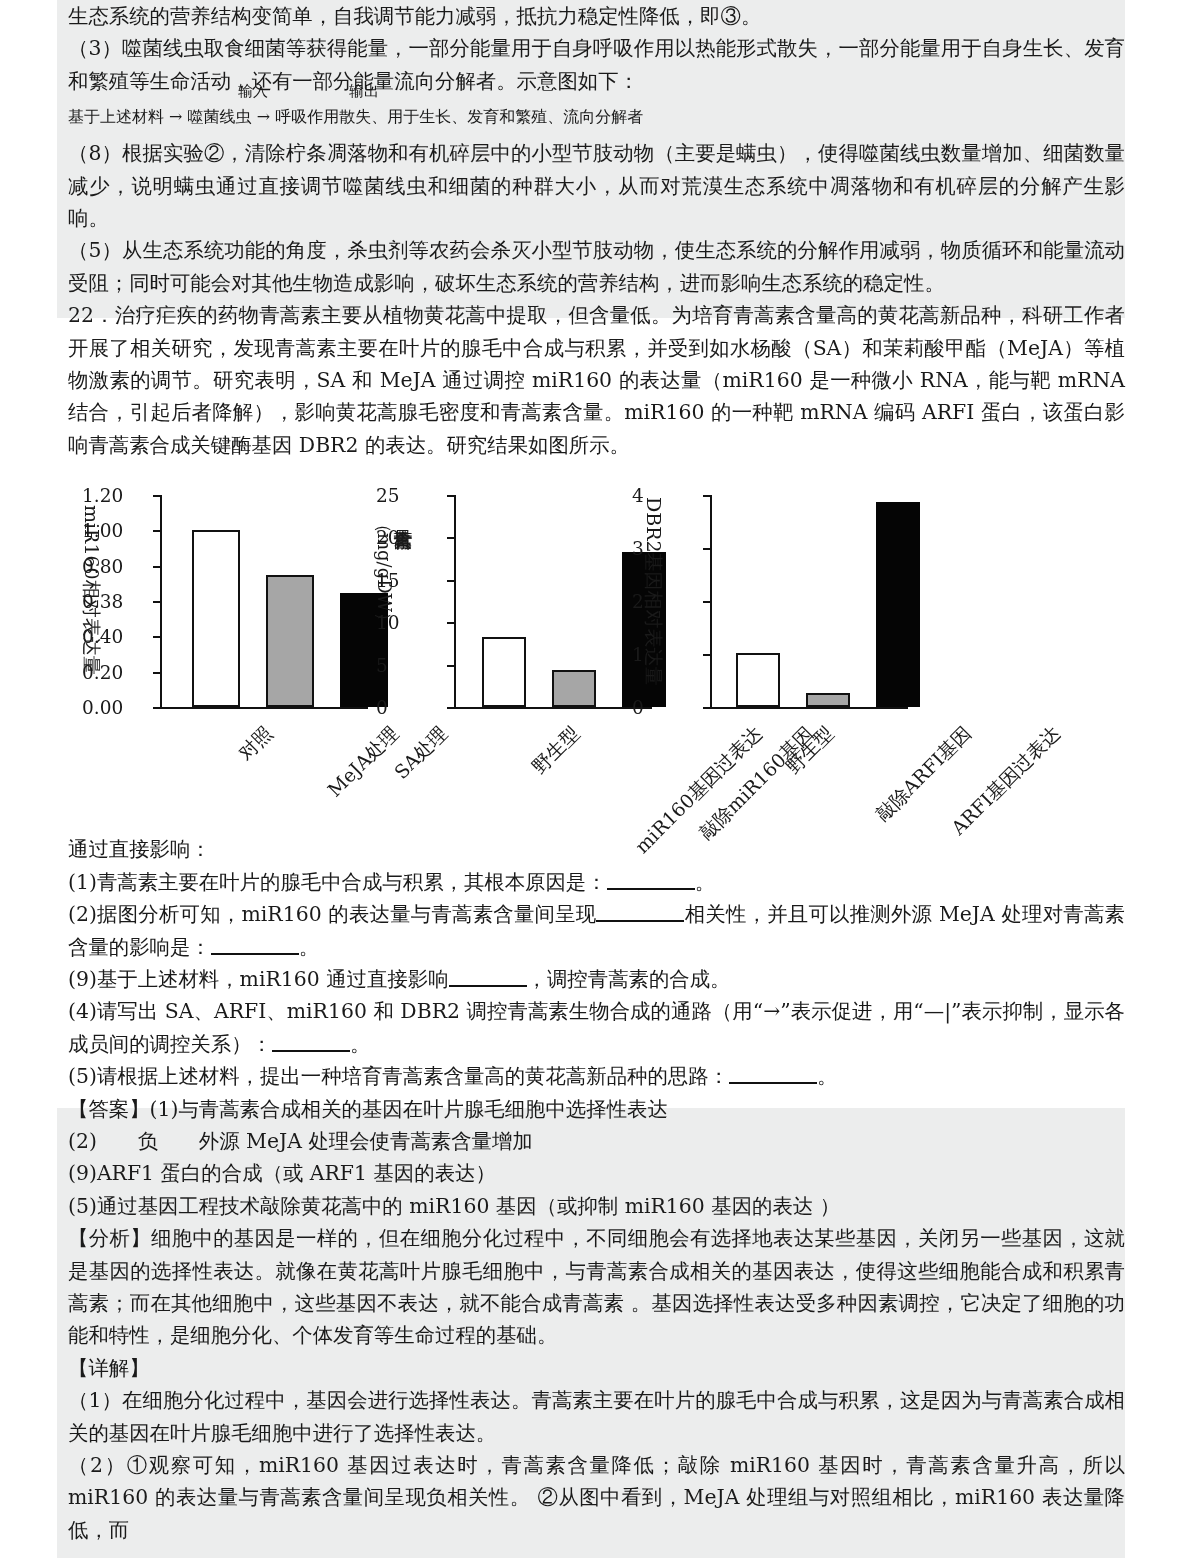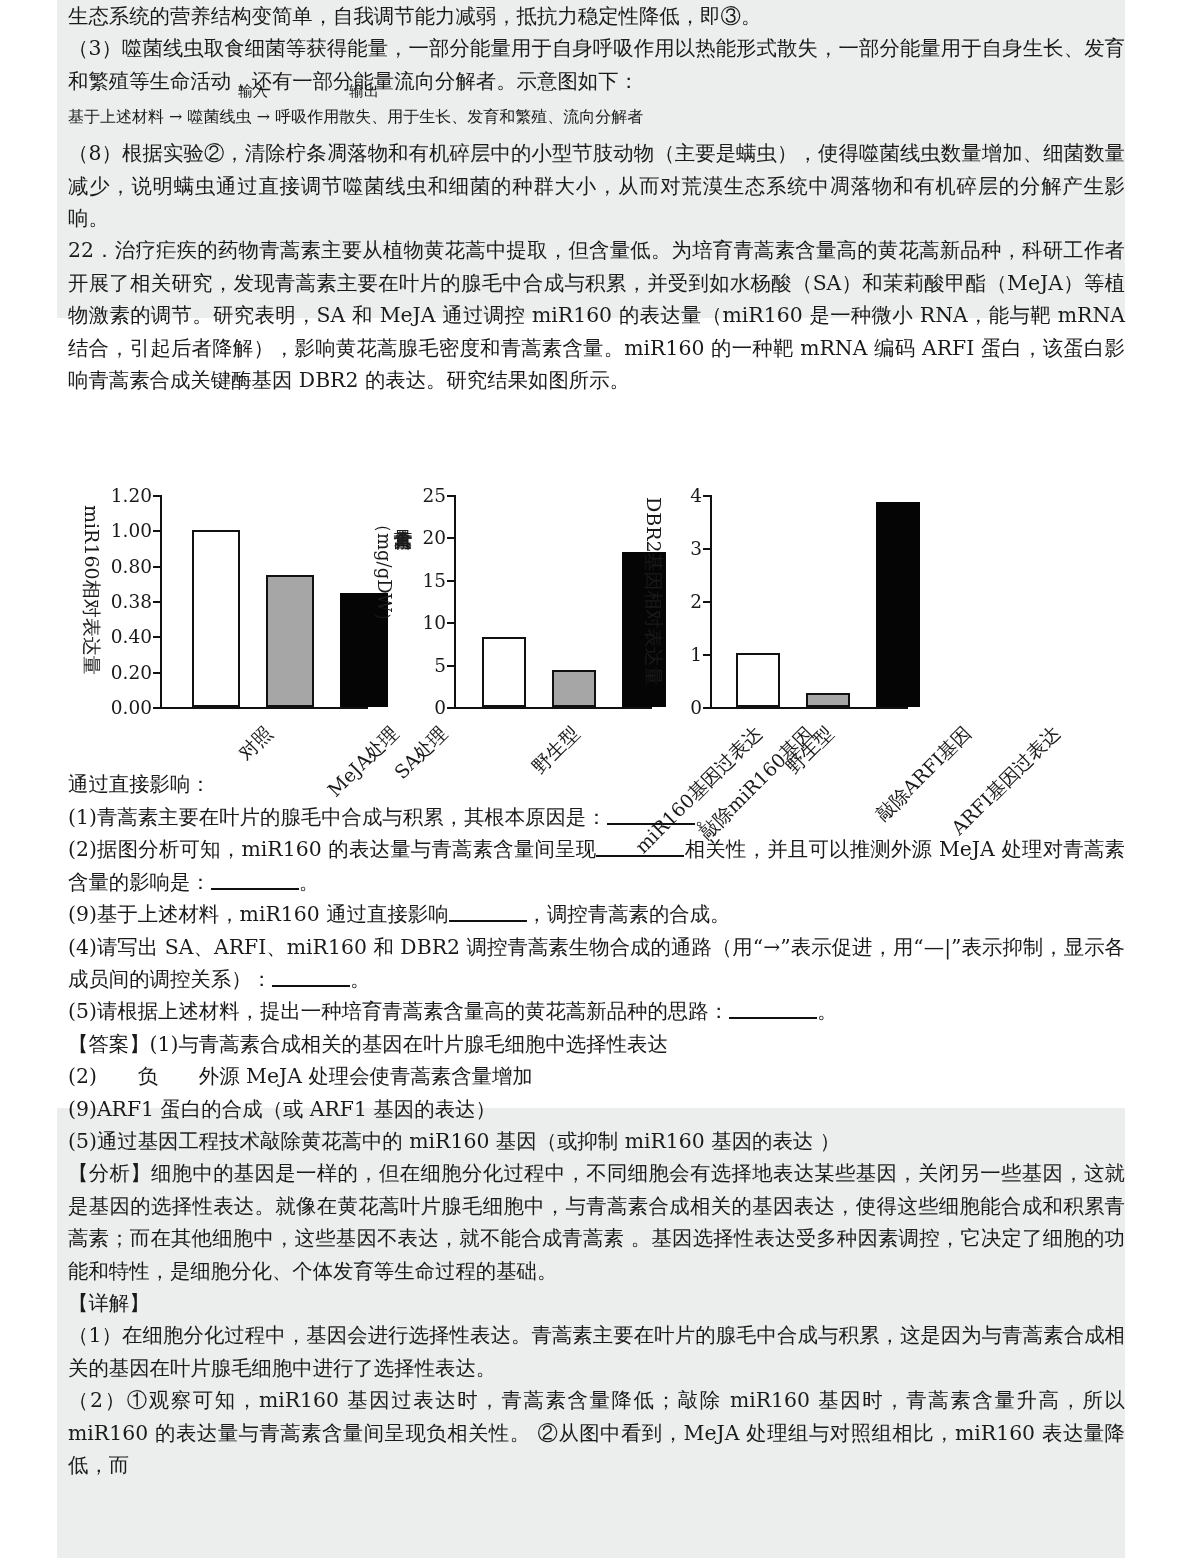--- a/index.html
+++ b/index.html
@@ -42,21 +42,21 @@
   #chart-1{left:0px;width:330px;}
   #chart-2{left:300px;width:300px;}
   #chart-3{left:570px;width:330px;}
 
   .plot{position:absolute;left:92px;top:8px;width:auto;height:212px;}
   .axis-y{position:absolute;left:0;top:0;width:2px;height:212px;background:#111;}
   .axis-x{position:absolute;left:0;top:212px;height:2px;background:#111;}
   .tick{position:absolute;left:-7px;width:7px;height:2px;background:#111;}
   .tlab{position:absolute;right:10px;transform:translateY(-50%);
         font-size:18.5px;font-family:"DejaVu Serif","Liberation Serif",serif;
-        white-space:nowrap;text-align:right;}
+        white-space:nowrap;}
 
   .bar{position:absolute;bottom:0;border:2px solid #111;box-sizing:border-box;}
   .bar.white{background:#ffffff;}
   .bar.gray{background:#a6a6a6;}
   .bar.black{background:#050505;border-color:#050505;}
 
   
   .ytitle{position:absolute;writing-mode:vertical-rl;text-orientation:upright;
           font-size:19px;line-height:19px;white-space:nowrap;letter-spacing:0px;}
   .ytitle .lat{text-orientation:sideways;}
@@ -81,20 +81,21 @@
     <p>生态系统的营养结构变简单，自我调节能力减弱，抵抗力稳定性降低，即③。</p>
     <p>（3）噬菌线虫取食细菌等获得能量，一部分能量用于自身呼吸作用以热能形式散失，一部分能量用于自身生长、发育和繁殖等生命活动，还有一部分能量流向分解者。示意图如下：</p>
 
     <div class="arrowline">
       <span class="anno" id="anno-in">输入</span>
       <span class="anno" id="anno-out">输出</span>
       <span>基于上述材料</span><span> </span><span>→</span><span> </span><span>噬菌线虫</span><span> </span><span>→</span><span> </span><span>呼吸作用散失、用于生长、发育和繁殖、流向分解者</span>
     </div>
 
     <p>（8）根据实验②，清除柠条凋落物和有机碎层中的小型节肢动物（主要是螨虫），使得噬菌线虫数量增加、细菌数量减少，说明螨虫通过直接调节噬菌线虫和细菌的种群大小，从而对荒漠生态系统中凋落物和有机碎层的分解产生影响。</p>
+    <p>（5）从生态系统功能的角度，杀虫剂等农药会杀灭小型节肢动物，使生态系统的分解作用减弱，物质循环和能量流动受阻；同时可能会对其他生物造成影响，破坏生态系统的营养结构，进而影响生态系统的稳定性。</p>
 
     <p>22．治疗疟疾的药物青蒿素主要从植物黄花蒿中提取，但含量低。为培育青蒿素含量高的黄花蒿新品种，科研工作者开展了相关研究，发现青蒿素主要在叶片的腺毛中合成与积累，并受到如水杨酸（SA）和茉莉酸甲酯（MeJA）等植物激素的调节。研究表明，SA 和 MeJA 通过调控 miR160 的表达量（miR160 是一种微小 RNA，能与靶 mRNA 结合，引起后者降解），影响黄花蒿腺毛密度和青蒿素含量。miR160 的一种靶 mRNA 编码 ARFI 蛋白，该蛋白影响青蒿素合成关键酶基因 DBR2 的表达。研究结果如图所示。</p>
 
     <div class="figspace"></div>
 
     <p>通过直接影响：</p>
 
     <p><span>(1)青蒿素主要在叶片的腺毛中合成与积累，其根本原因是：</span><span class="blank bl-md"></span><span>。</span></p>
 
     <p><span>(2)据图分析可知，miR160 的表达量与青蒿素含量间呈现</span><span class="blank bl-md"></span><span>相关性，并且可以推测外源 MeJA 处理对青蒿素含量的影响是：</span><span class="blank bl-md"></span><span>。</span></p>

